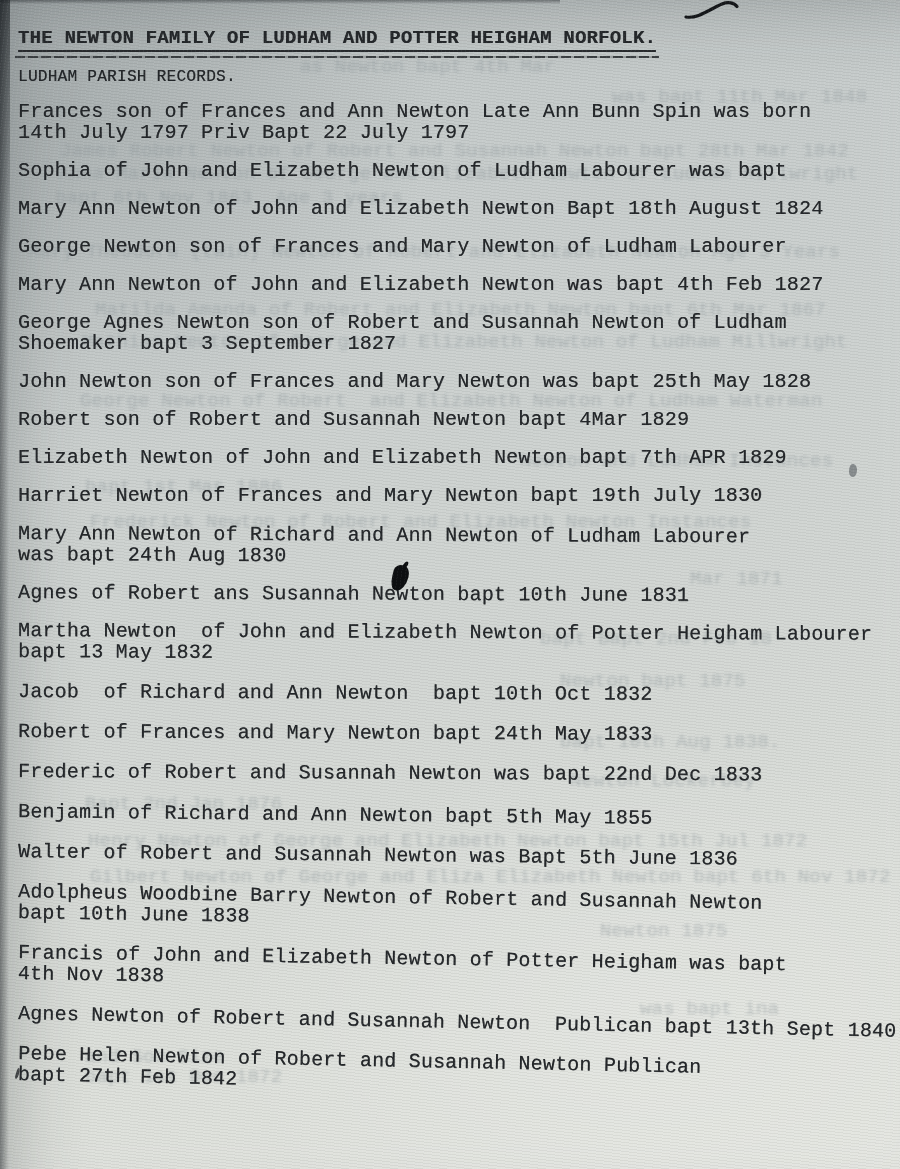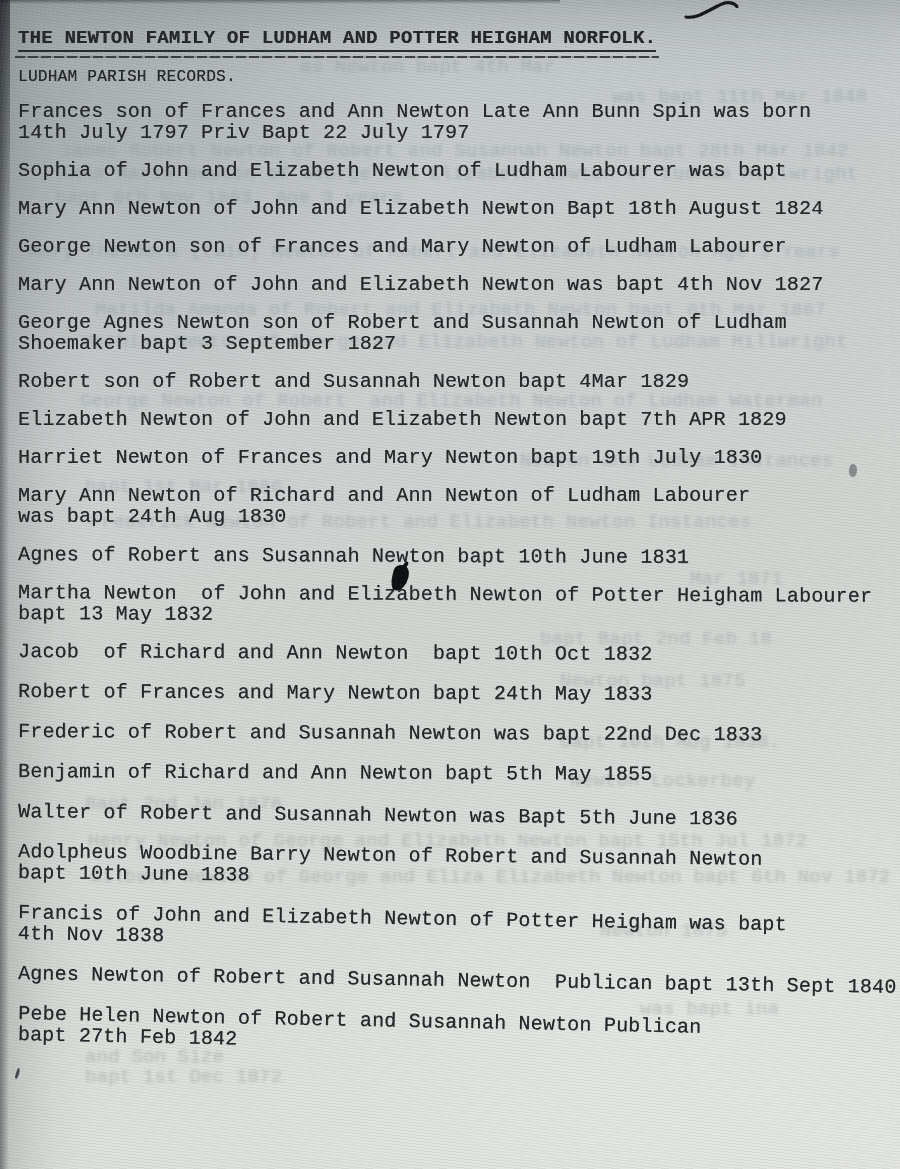--- a/index.html
+++ b/index.html
@@ -107,25 +107,28 @@
         <div class="rec">
           <div class="rec-line">Sophia of John and Elizabeth Newton of Ludham Labourer was bapt</div>
         </div>
         <div class="rec">
           <div class="rec-line">Mary Ann Newton of John and Elizabeth Newton Bapt 18th August 1824</div>
         </div>
         <div class="rec">
           <div class="rec-line">George Newton son of Frances and Mary Newton of Ludham Labourer</div>
         </div>
         <div class="rec">
-          <div class="rec-line">Mary Ann Newton of John and Elizabeth Newton was bapt 4th Nov 1827</div>
+          <div class="rec-line">Mary Ann Newton of John and Elizabeth Newton was bapt 4th Feb 1827</div>
         </div>
         <div class="rec">
           <div class="rec-line">George Agnes Newton son of Robert and Susannah Newton of Ludham</div>
           <div class="rec-line">Shoemaker bapt 3 September 1827</div>
+        </div>
+        <div class="rec">
+          <div class="rec-line">John Newton son of Frances and Mary Newton was bapt 25th May 1828</div>
         </div>
         <div class="rec">
           <div class="rec-line">Robert son of Robert and Susannah Newton bapt 4Mar 1829</div>
         </div>
         <div class="rec">
           <div class="rec-line">Elizabeth Newton of John and Elizabeth Newton bapt 7th APR 1829</div>
         </div>
         <div class="rec">
           <div class="rec-line">Harriet Newton of Frances and Mary Newton bapt 19th July 1830</div>
         </div>

